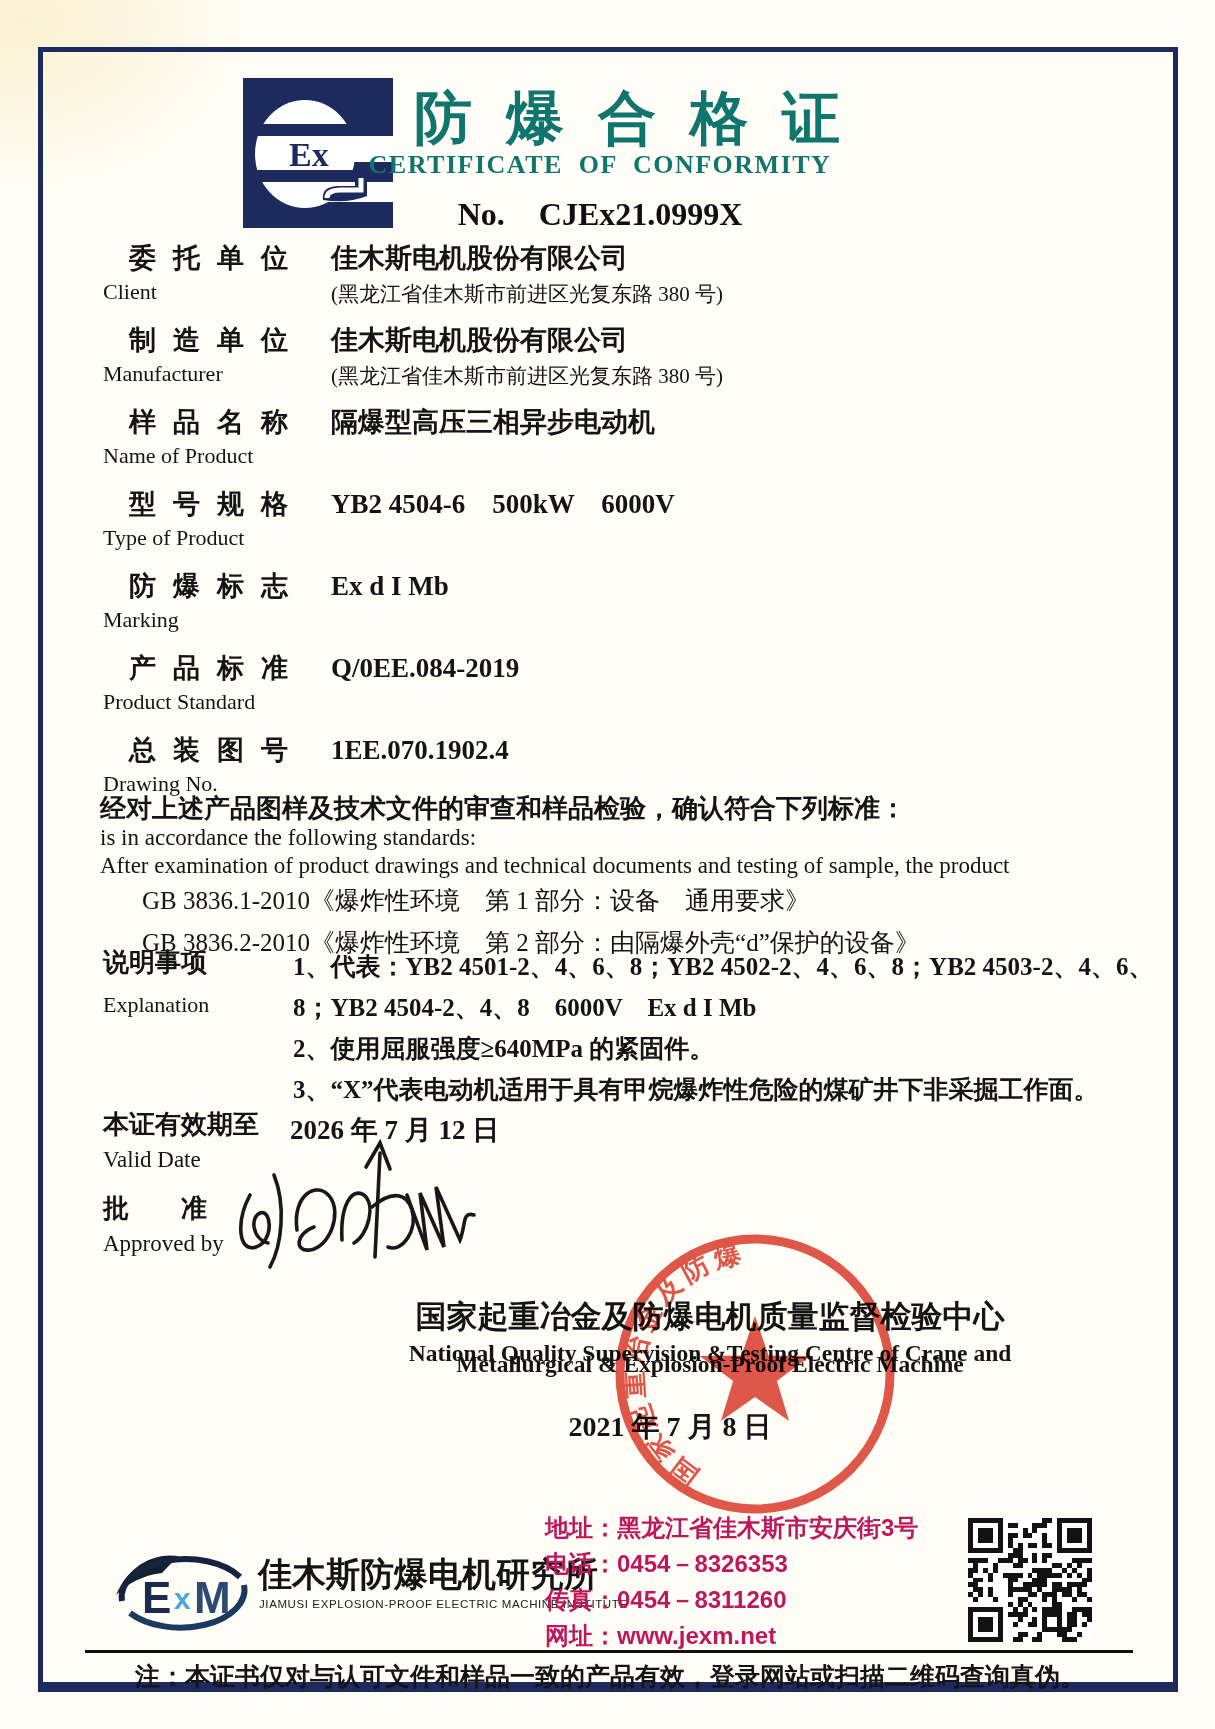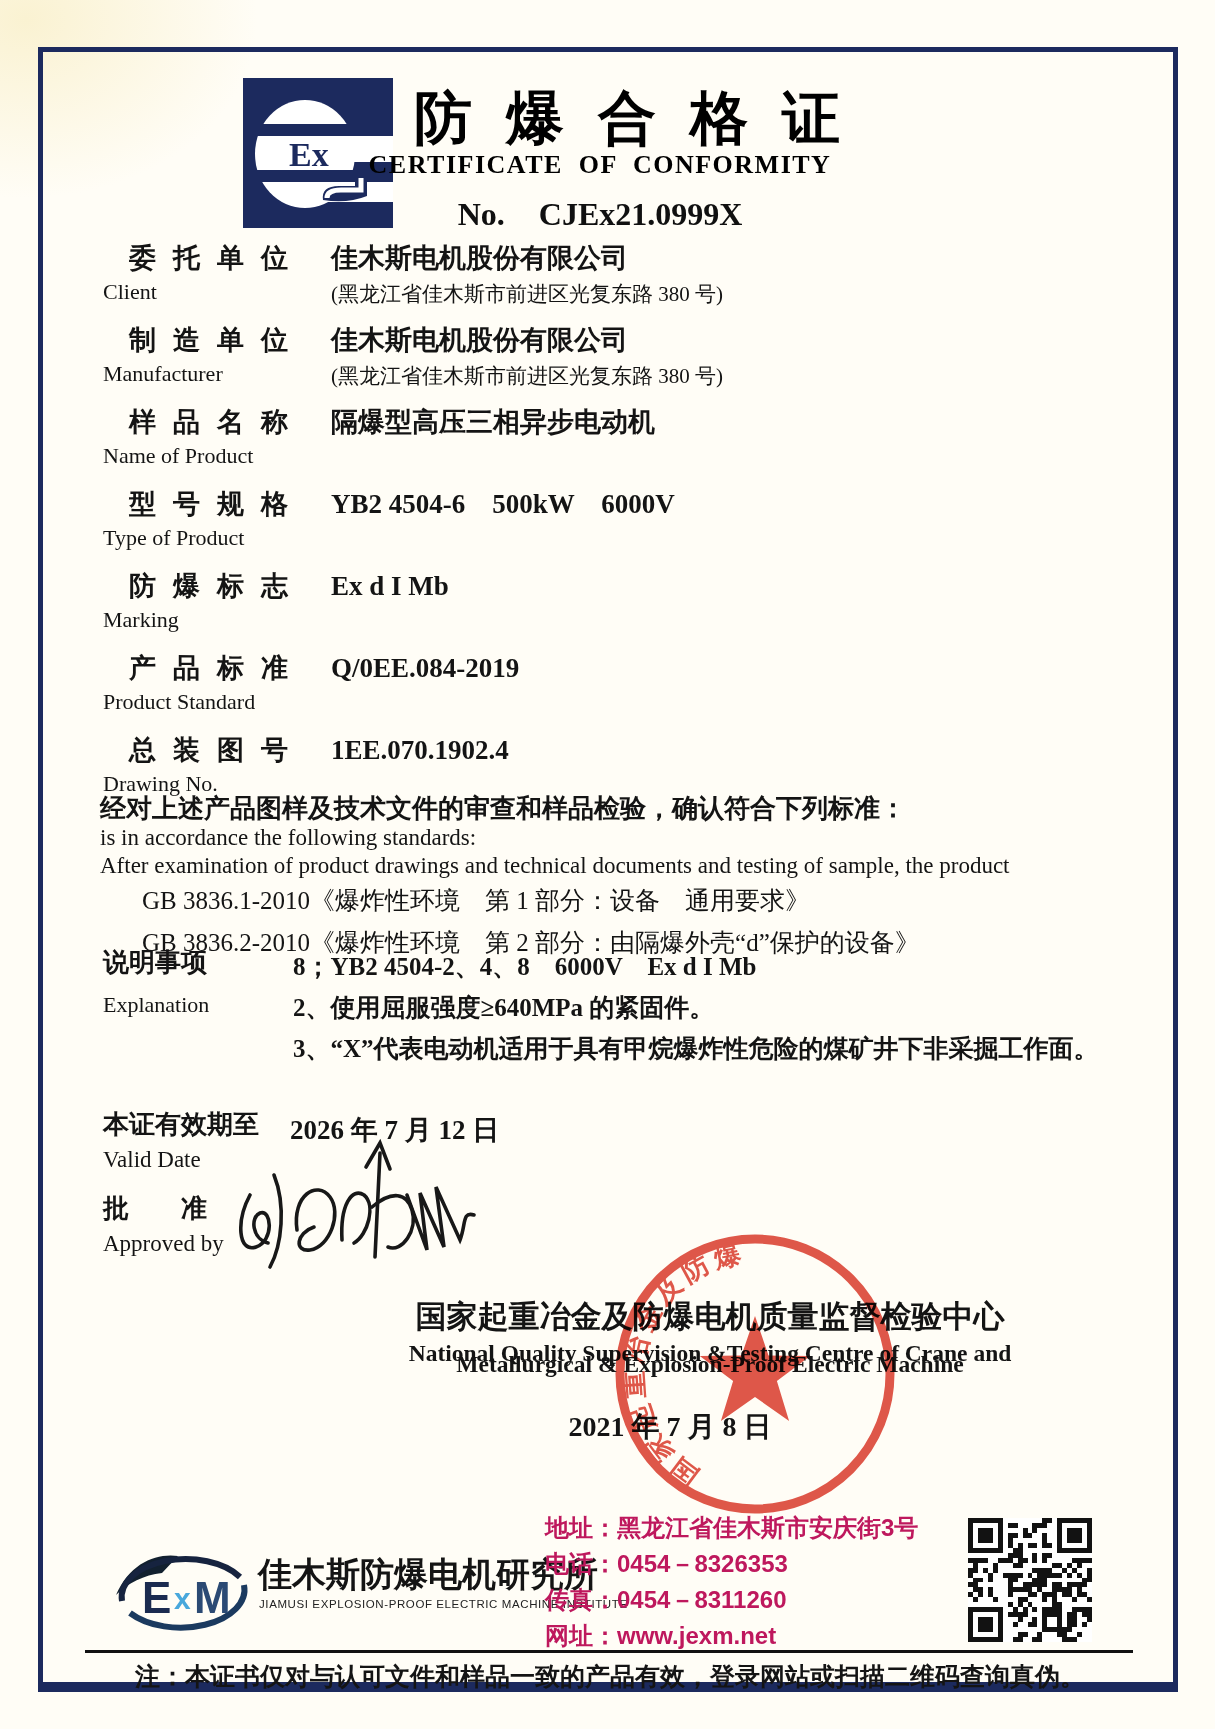--- a/index.html
+++ b/index.html
@@ -84,21 +84,21 @@
     font-family:"Liberation Sans","DejaVu Sans",sans-serif;}
   .contact{position:absolute;left:545px;top:1510px;
     font-family:"Liberation Sans","DejaVu Sans",sans-serif;}
   .contact-row{font-size:24px;font-weight:600;line-height:36px;white-space:nowrap;color:#be185d;}
   .qr{position:absolute;left:968px;top:1518px;width:124px;height:124px;}
   .sep-line{position:absolute;left:85px;top:1650px;width:1048px;height:3px;background:#111;}
   .note{position:absolute;left:95px;top:1660px;width:1030px;text-align:center;
     font-size:25px;font-weight:bold;white-space:nowrap;
     font-family:"Liberation Sans","DejaVu Sans",sans-serif;}
 
-  .navy{color:#000000;}
+  .navy{color:#0f766e;}
 </style>
 </head>
 <body>
 
 <div class="corner-tint"></div>
 <div class="frame"></div>
 
 <svg class="exlogo" viewBox="0 0 150 150">
   <rect x="0" y="0" width="150" height="150" fill="#1c2a5e"></rect>
   <ellipse cx="62" cy="76" rx="50" ry="54" fill="#ffffff"></ellipse>
@@ -190,20 +190,21 @@
   <div class="std-item">GB 3836.1-2010《爆炸性环境　第 1 部分：设备　通用要求》</div>
   <div class="std-item">GB 3836.2-2010《爆炸性环境　第 2 部分：由隔爆外壳“d”保护的设备》</div>
 </div>
 
 <div class="explanation">
   <div class="exp-labels">
     <div class="exp-label-cn">说明事项</div>
     <div class="exp-label-en">Explanation</div>
   </div>
   <div class="exp-items">
+    <div class="exp-line">1、代表：YB2 4501-2、4、6、8；YB2 4502-2、4、6、8；YB2 4503-2、4、6、</div>
     <div class="exp-line">8；YB2 4504-2、4、8　6000V　Ex d I Mb</div>
     <div class="exp-line">2、使用屈服强度≥640MPa 的紧固件。</div>
     <div class="exp-line">3、“X”代表电动机适用于具有甲烷爆炸性危险的煤矿井下非采掘工作面。</div>
   </div>
 </div>
 
 <div class="validity-label">
   <div class="v-cn">本证有效期至</div>
   <div class="v-en">Valid Date</div>
 </div>

